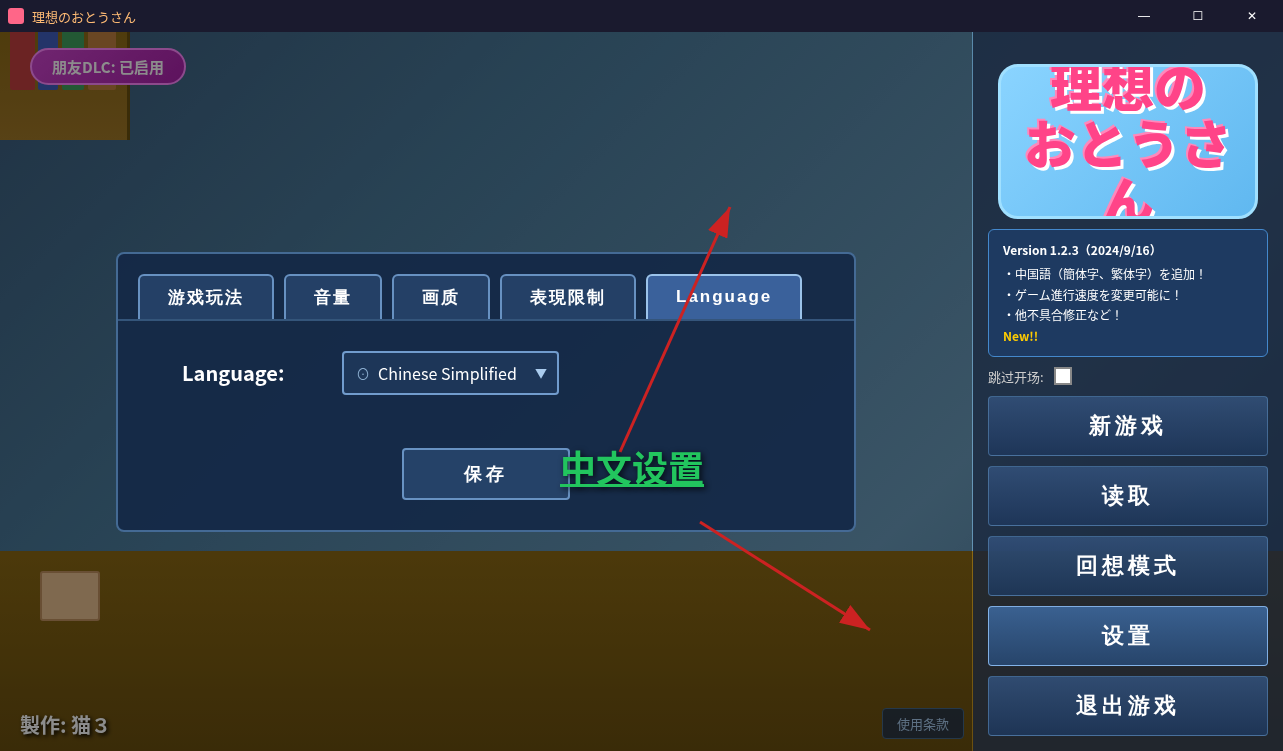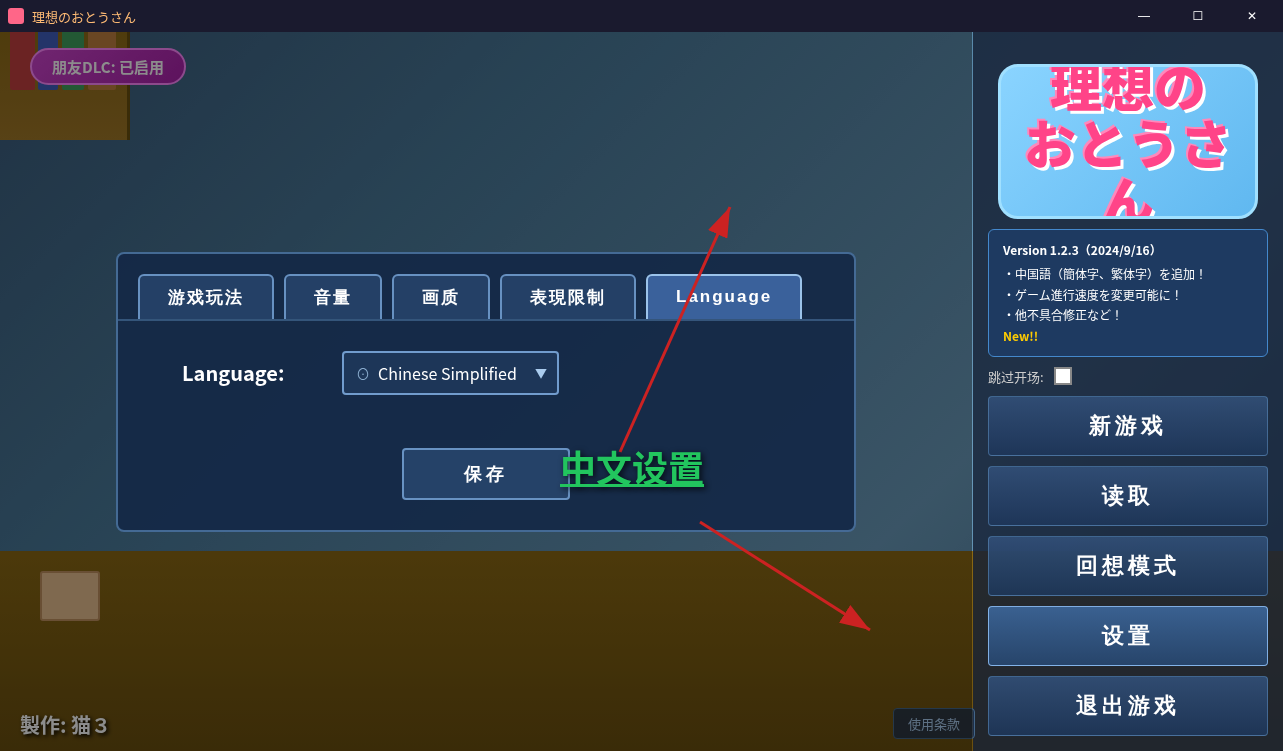--- a/index.html
+++ b/index.html
@@ -235,21 +235,21 @@
     }
     .menu-btn.active-btn {
       background: linear-gradient(180deg, rgba(60,100,150,0.95) 0%, rgba(40,70,110,0.95) 100%);
       border-color: rgba(150,200,255,0.8);
     }
 
     
     .terms-link {
       position: absolute;
       bottom: 12px;
-      right: 308px;
+      right: 319px;
       background: rgba(30,50,80,0.8);
       border: 1px solid #446688;
       color: #aaccee;
       padding: 5px 14px;
       font-size: 13px;
       border-radius: 4px;
       cursor: pointer;
       z-index: 10;
     }
 

